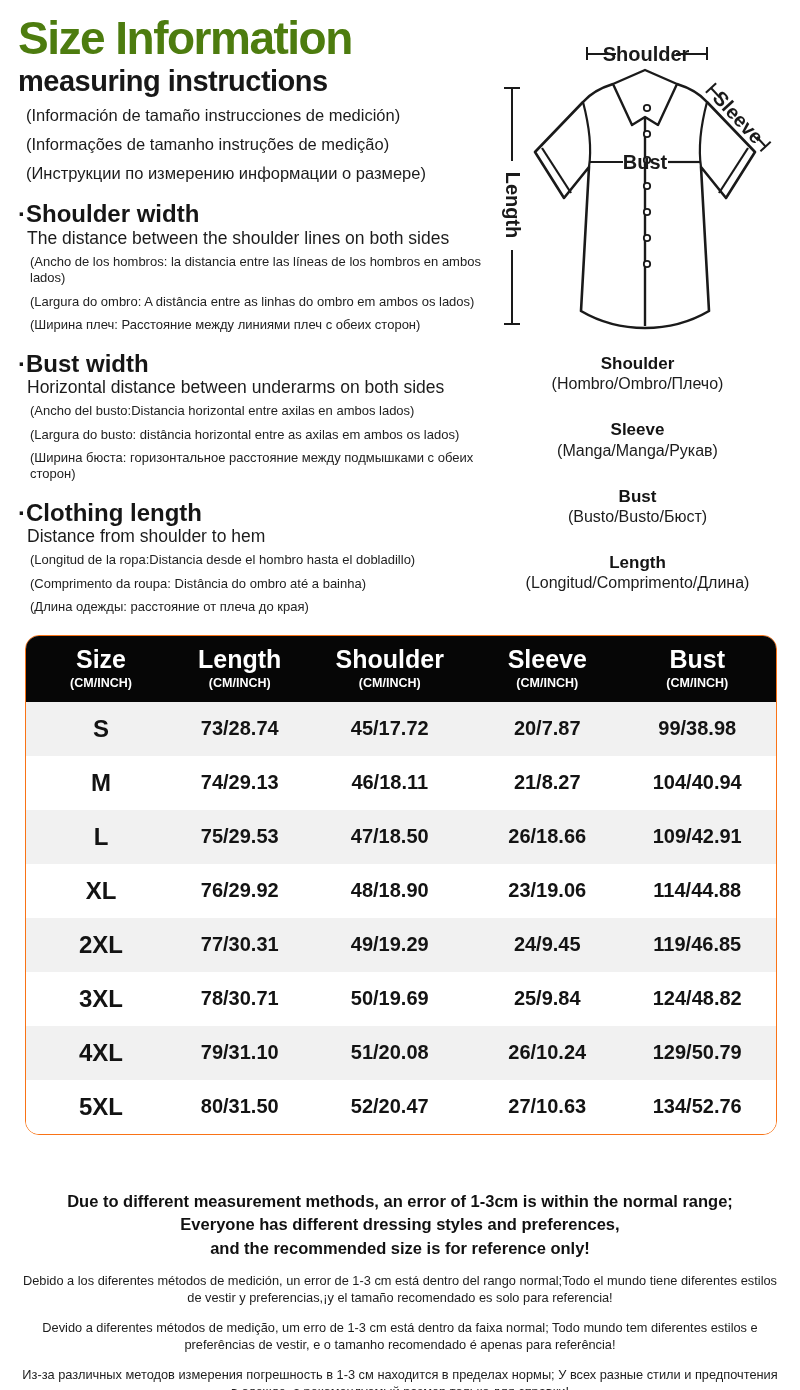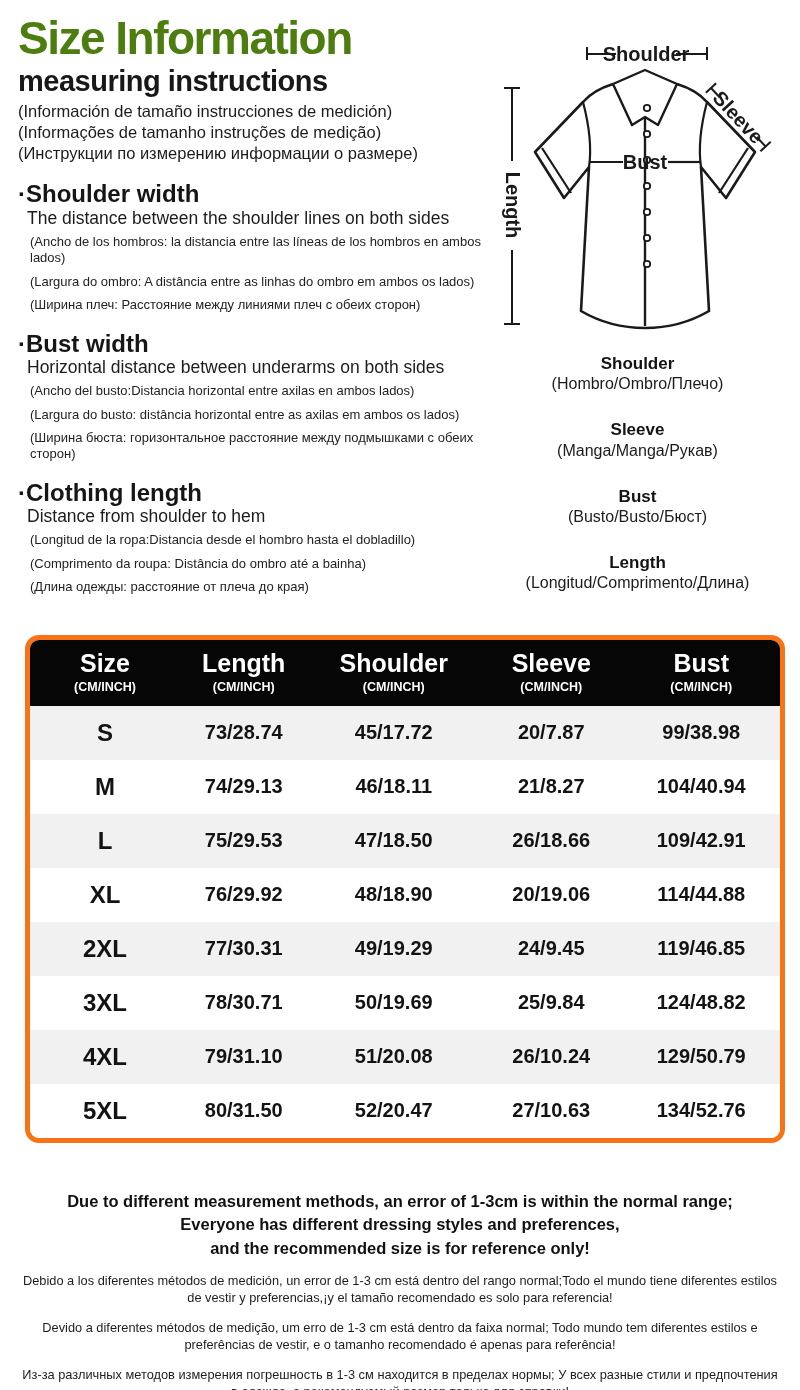--- a/index.html
+++ b/index.html
@@ -3,39 +3,39 @@
 <meta charset="utf-8">
 <style>
   html,body{margin:0;padding:0;background:#fff;}
   .page{position:relative;width:800px;height:1390px;background:#ffffff;
         font-family:"Liberation Sans",sans-serif;color:#111;overflow:hidden;}
 
   
   .left-col{position:absolute;left:18px;top:14px;width:462px;}
   .title{font-size:46px;font-weight:700;letter-spacing:-1.5px;line-height:1.08;margin:0;color:#4d7c0f;}
   .subtitle{font-size:29px;font-weight:700;letter-spacing:-0.5px;line-height:1.12;margin:1px 0 4px;color:#181818;}
-  .sub-trans{font-size:16.5px;line-height:1.28;margin:0;color:#1c1c1c;}
+  .sub-trans{font-size:16.5px;line-height:1.28;margin:8px;color:#1c1c1c;}
 
   .section{margin-top:16px;}
   .sec-head{font-size:24px;font-weight:700;line-height:1.15;margin:0;color:#161616;}
   .sec-bullet{font-weight:700;}
   .sec-desc{font-size:17.5px;line-height:1.2;margin:0 0 5px 9px;color:#1c1c1c;}
   .sec-trans{font-size:13px;line-height:1.26;margin:0 0 7px 12px;width:452px;color:#222;}
 
   
   .diagram-col{position:absolute;left:480px;top:26px;width:315px;}
   svg text{font-family:"Liberation Sans",sans-serif;fill:#1a1a1a;}
   .legend{margin-top:-12px;text-align:center;}
   .legend-entry{margin-bottom:25px;}
   .legend-name{font-size:17px;font-weight:700;line-height:1.25;color:#141414;}
   .legend-trans{font-size:16px;line-height:1.25;color:#1c1c1c;}
 
   
   .size-table-wrap{position:absolute;left:25px;top:635px;width:750px;
-        border:5px solid #f97316;border-radius:14px;overflow:hidden;background:#fff;}
+        border:1px solid #f97316;border-radius:14px;overflow:hidden;background:#fff;}
   table.size-table{width:100%;border-collapse:collapse;table-layout:fixed;}
   .size-table th{background:#060606;color:#fff;padding:9px 0 11px;vertical-align:middle;}
   .th-label{font-size:25px;font-weight:700;line-height:1.15;}
   .th-unit{font-size:12.5px;font-weight:700;line-height:1.2;margin-top:2px;}
   .size-table td{height:52px;text-align:center;vertical-align:middle;
         font-size:20px;font-weight:700;color:#131313;}
   .size-table td.c-size{font-size:24px;}
   .size-table tbody tr:nth-child(odd){background:#f1f1f1;}
   .size-table tbody tr:nth-child(even){background:#ffffff;}
   col.w-size{width:20%;}col.w-length{width:17%;}col.w-shoulder{width:23%;}
@@ -209,21 +209,21 @@
           <td class="c-size">L</td>
           <td>75/29.53</td>
           <td>47/18.50</td>
           <td>26/18.66</td>
           <td>109/42.91</td>
         </tr>
         <tr>
           <td class="c-size">XL</td>
           <td>76/29.92</td>
           <td>48/18.90</td>
-          <td>20/19.06</td>
+          <td>23/19.06</td>
           <td>114/44.88</td>
         </tr>
         <tr>
           <td class="c-size">2XL</td>
           <td>77/30.31</td>
           <td>49/19.29</td>
           <td>24/9.45</td>
           <td>119/46.85</td>
         </tr>
         <tr>

